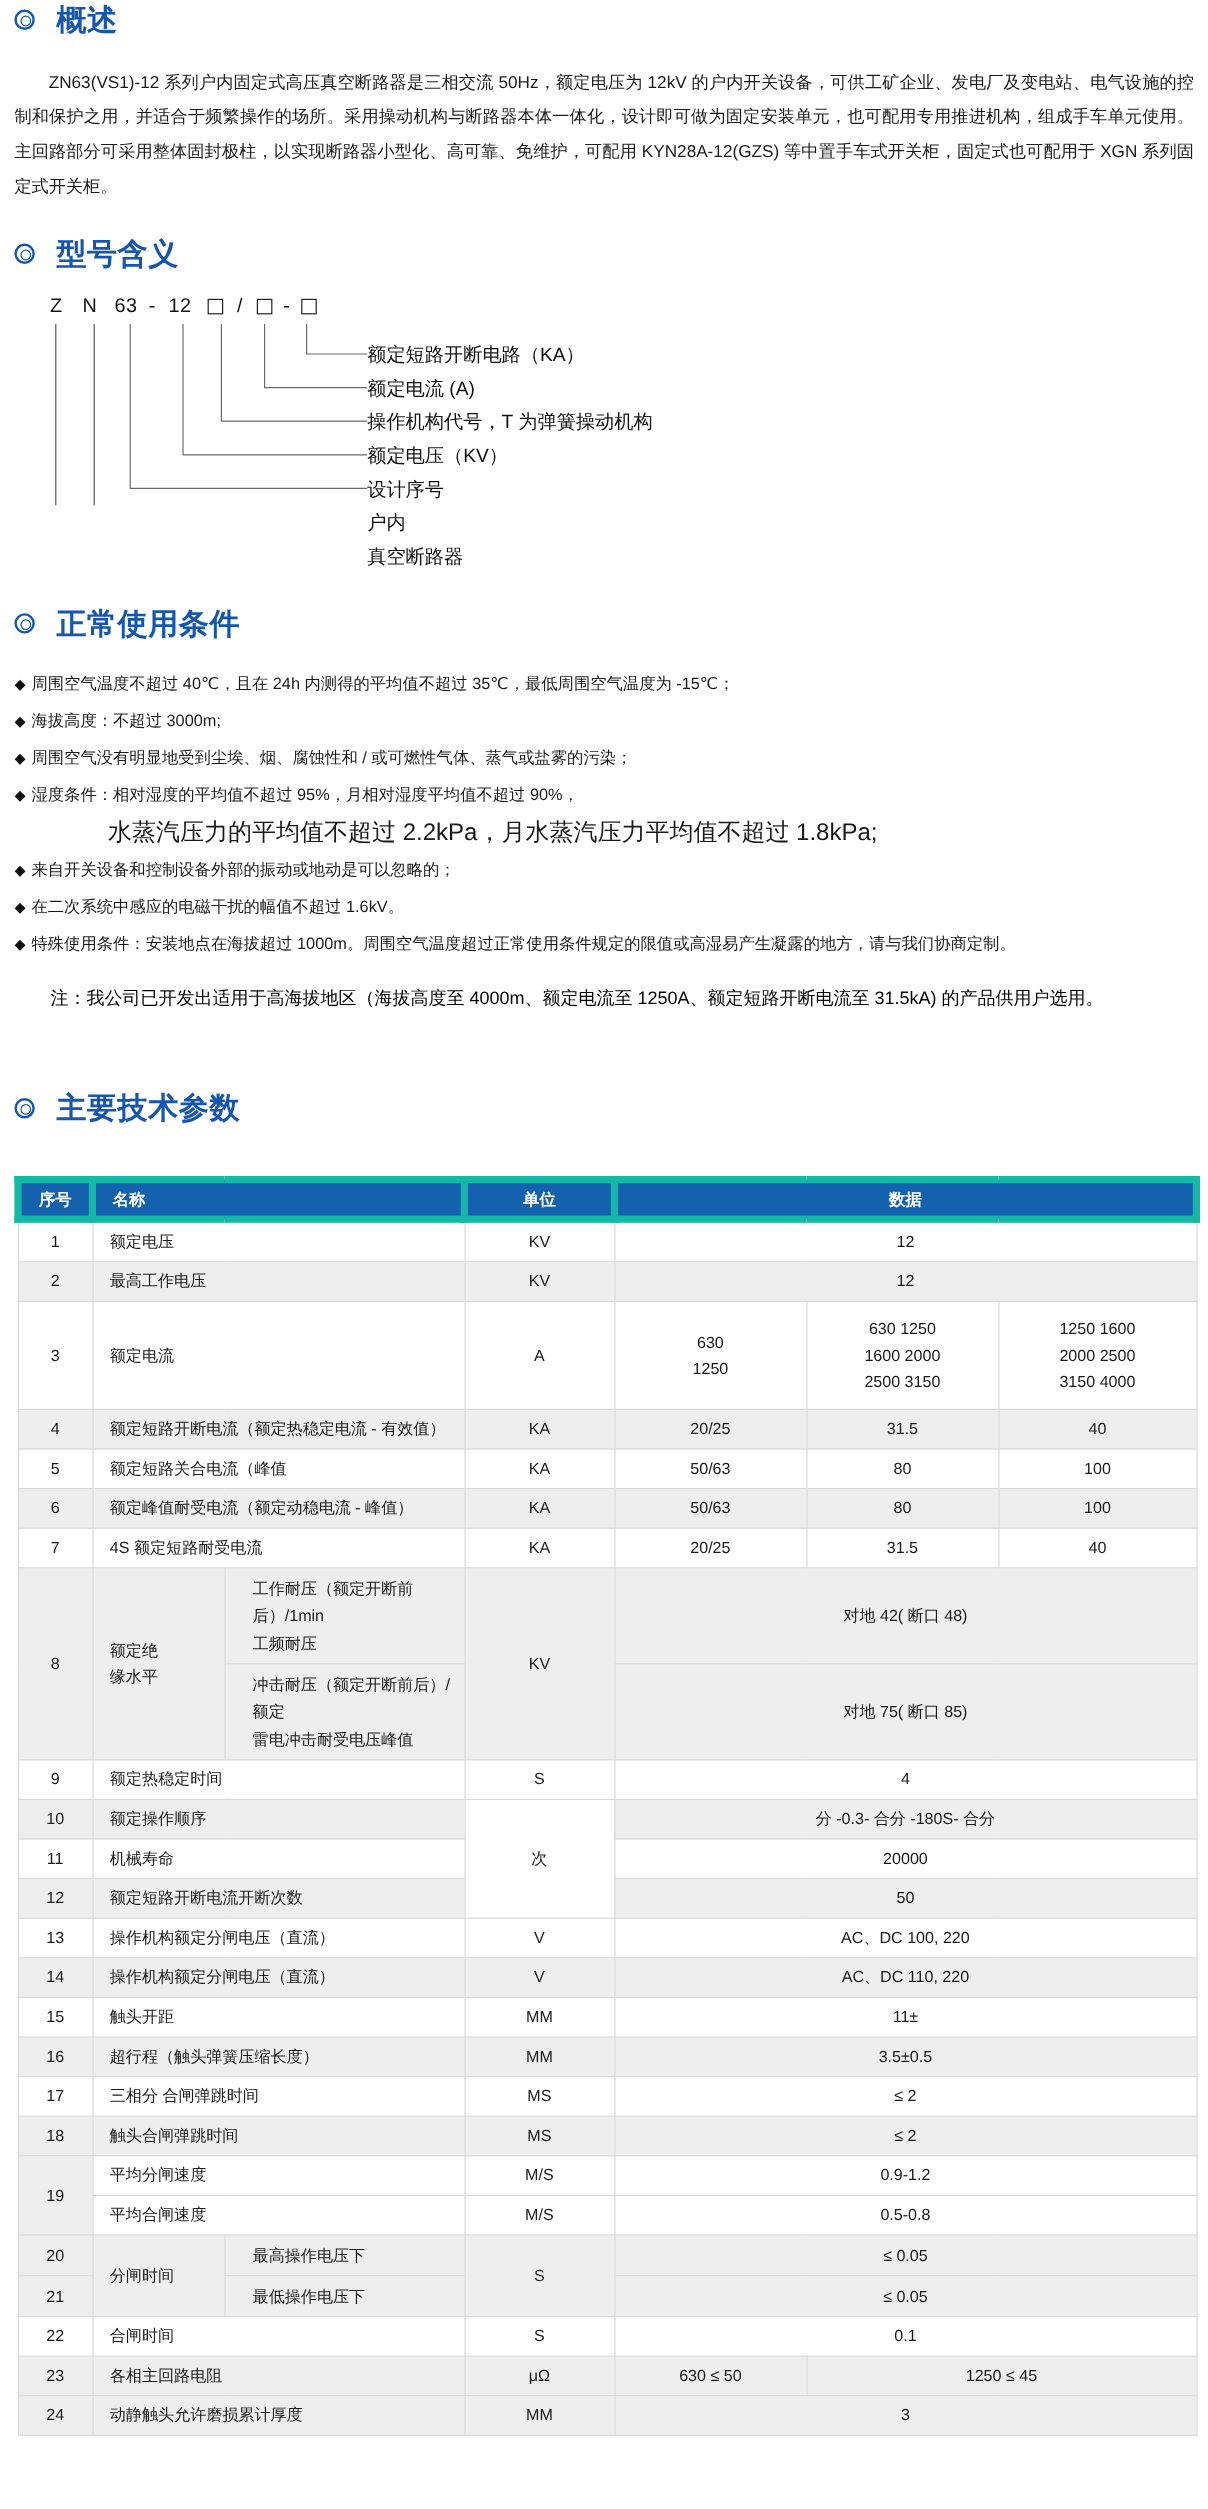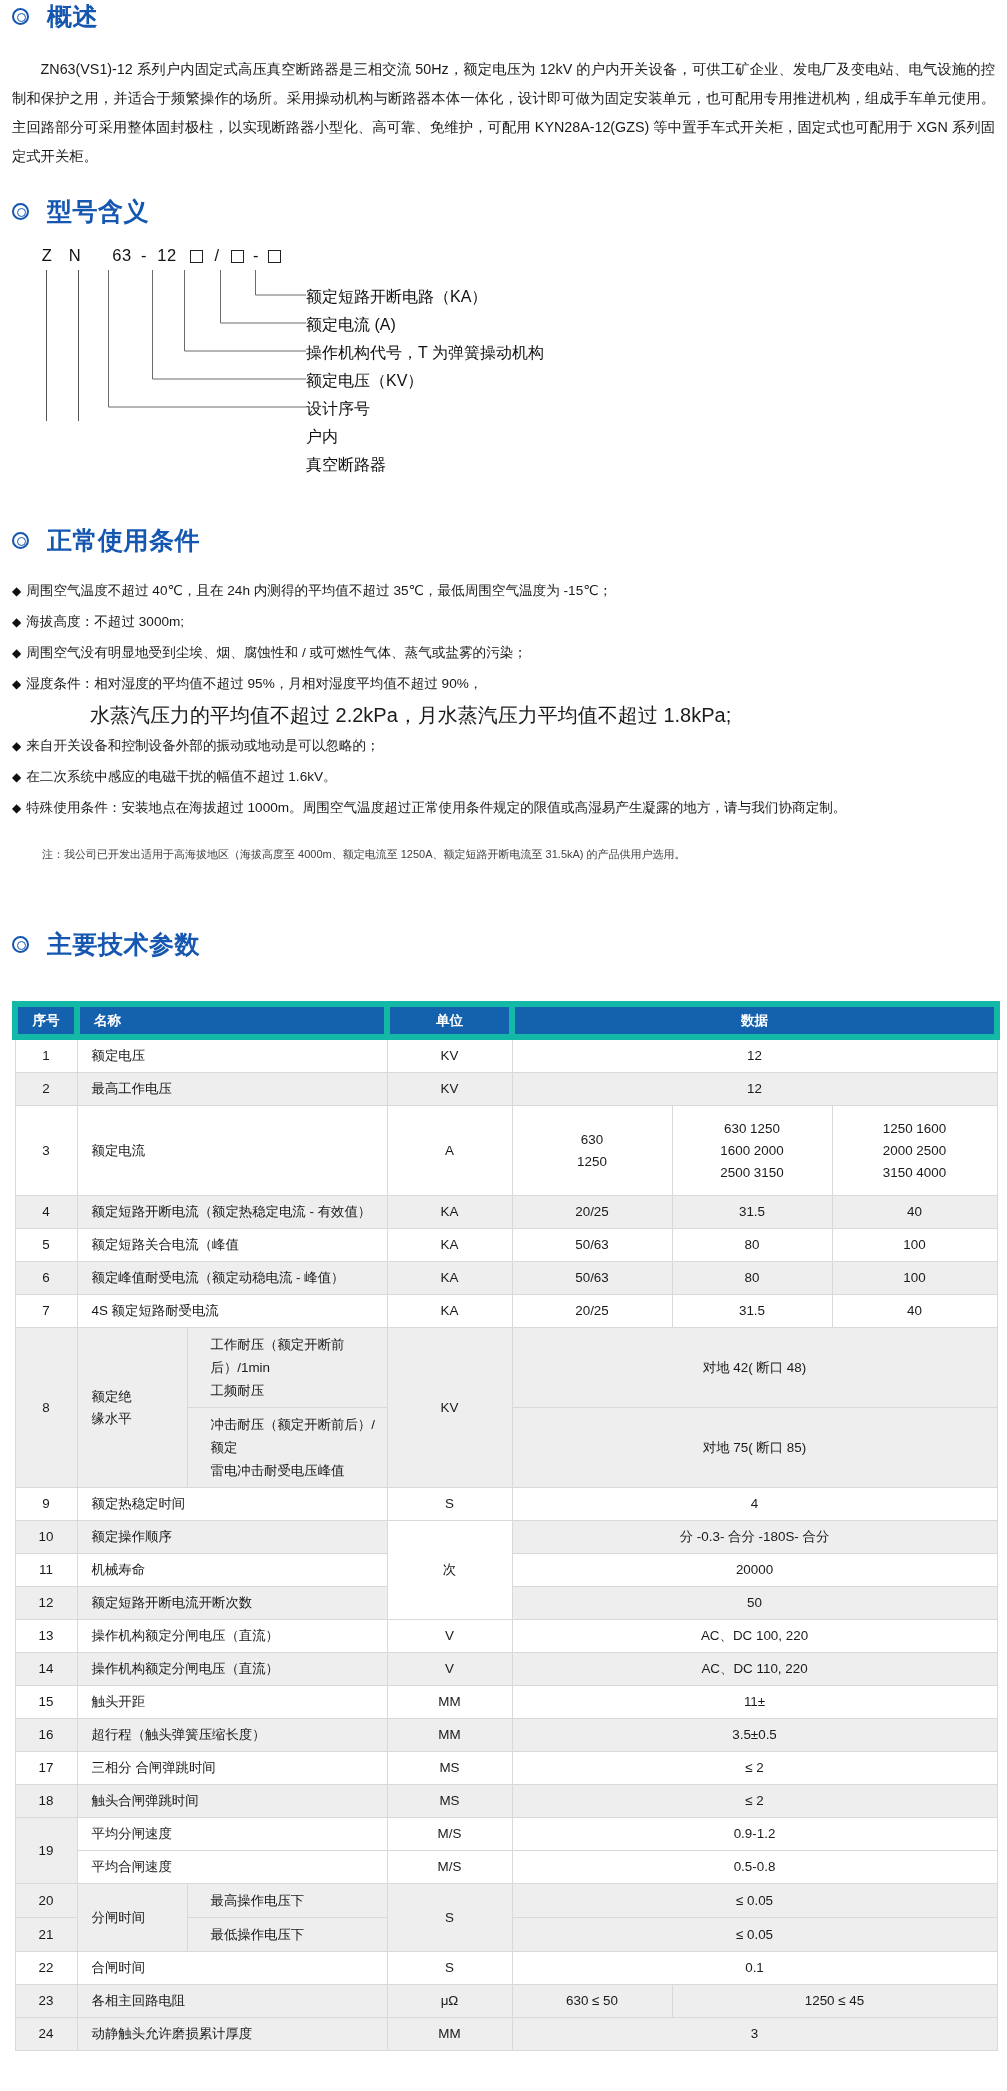--- a/index.html
+++ b/index.html
@@ -104,23 +104,23 @@
     color: #111;
   }
   .cond-sub {
     font-size: 20px;
     line-height: 28px;
     color: #1a1a1a;
     padding-left: 78px;
     margin-bottom: 3px;
   }
   .cond-note {
-    font-size: 11px;
+    font-size: 15px;
     line-height: 28px;
-    color: #404040;
+    color: #000000;
     padding-left: 30px;
     margin-top: 18px;
   }
 
   
   .tbl-head-gap { height: 40px; }
   table.spec {
     width: 100%;
     border-collapse: collapse;
     font-size: 13.4px;
@@ -173,21 +173,21 @@
 
   <div class="sec-head" style="margin-top:24px;">
     <span class="ring"></span>
     <span>型号含义</span>
   </div>
 
   <div class="model-wrap">
     <div class="model-codes">
       <span style="width:26px;">Z</span>
       <span style="width:30px;">N</span>
-      <span style="width:30px;margin-left:17px;">63</span>
+      <span style="width:30px;">63</span>
       <span style="width:14px;">-</span>
       <span style="width:32px;">12</span>
       <span style="width:26px;"><i class="mbox"></i></span>
       <span style="width:16px;">/</span>
       <span style="width:24px;"><i class="mbox"></i></span>
       <span style="width:14px;">-</span>
       <span style="width:22px;"><i class="mbox"></i></span>
     </div>
 
     <svg class="model-svg" width="300" height="175">
@@ -215,21 +215,21 @@
       <div style="top:43px;">额定短路开断电路（KA）</div>
       <div style="top:71px;">额定电流 (A)</div>
       <div style="top:99px;">操作机构代号，T 为弹簧操动机构</div>
       <div style="top:127px;">额定电压（KV）</div>
       <div style="top:155px;">设计序号</div>
       <div style="top:183px;">户内</div>
       <div style="top:211px;">真空断路器</div>
     </div>
   </div>
 
-  <div class="sec-head" style="margin-top:103px;font-family:Liberation Serif, serif;">
+  <div class="sec-head" style="margin-top:82px;font-family:Liberation Serif, serif;">
     <span class="ring"></span>
     <span>正常使用条件</span>
   </div>
 
   <div class="cond-list">
     <div class="cond-item">
       <span class="dia">◆</span>
       <span>周围空气温度不超过 40℃，且在 24h 内测得的平均值不超过 35℃，最低周围空气温度为 -15℃；</span>
     </div>
     <div class="cond-item">

